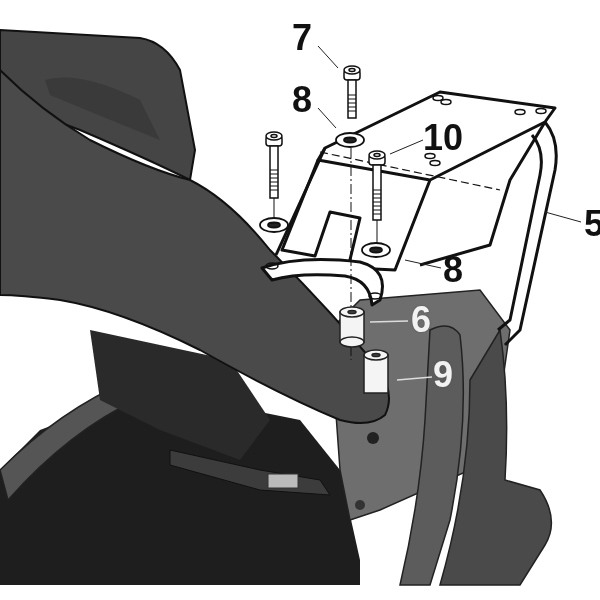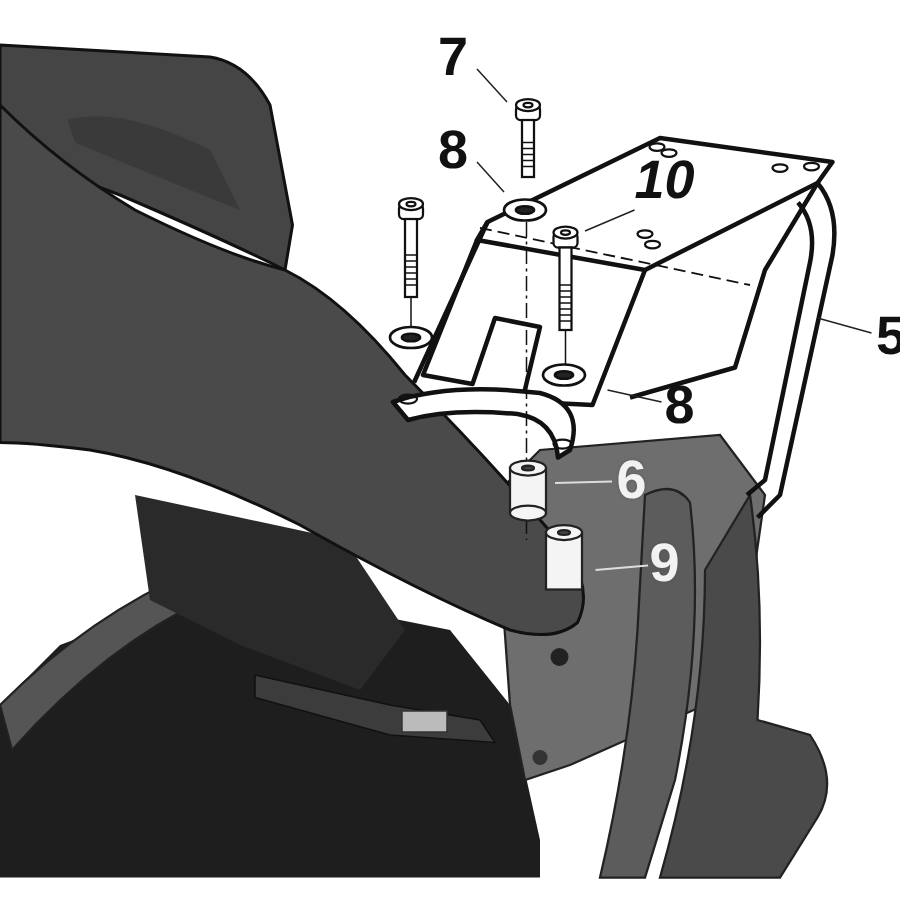--- a/index.html
+++ b/index.html
@@ -135,17 +135,17 @@
     <line x1="423" y1="140" x2="390" y2="154"></line>
     <line x1="581" y1="222" x2="545" y2="212"></line>
     <line x1="441" y1="268" x2="405" y2="260"></line>
     <line x1="408" y1="321" x2="370" y2="322" stroke="#dddddd" stroke-width="1.5"></line>
     <line x1="432" y1="377" x2="397" y2="380" stroke="#dddddd" stroke-width="1.5"></line>
   </g>
 </svg>
 
 <div class="callout dark" style="left:292px; top:20px;">7</div>
 <div class="callout dark" style="left:292px; top:82px;">8</div>
-<div class="callout dark" style="left:423px; top:102px;font-style:italic;">10</div>
+<div class="callout dark" style="left:423px; top:120px;">10</div>
 <div class="callout dark" style="left:584px; top:206px;">5</div>
 <div class="callout dark" style="left:443px; top:252px;">8</div>
 <div class="callout light" style="left:411px; top:302px;">6</div>
 <div class="callout light" style="left:433px; top:357px;">9</div>
 
 </body></html>

